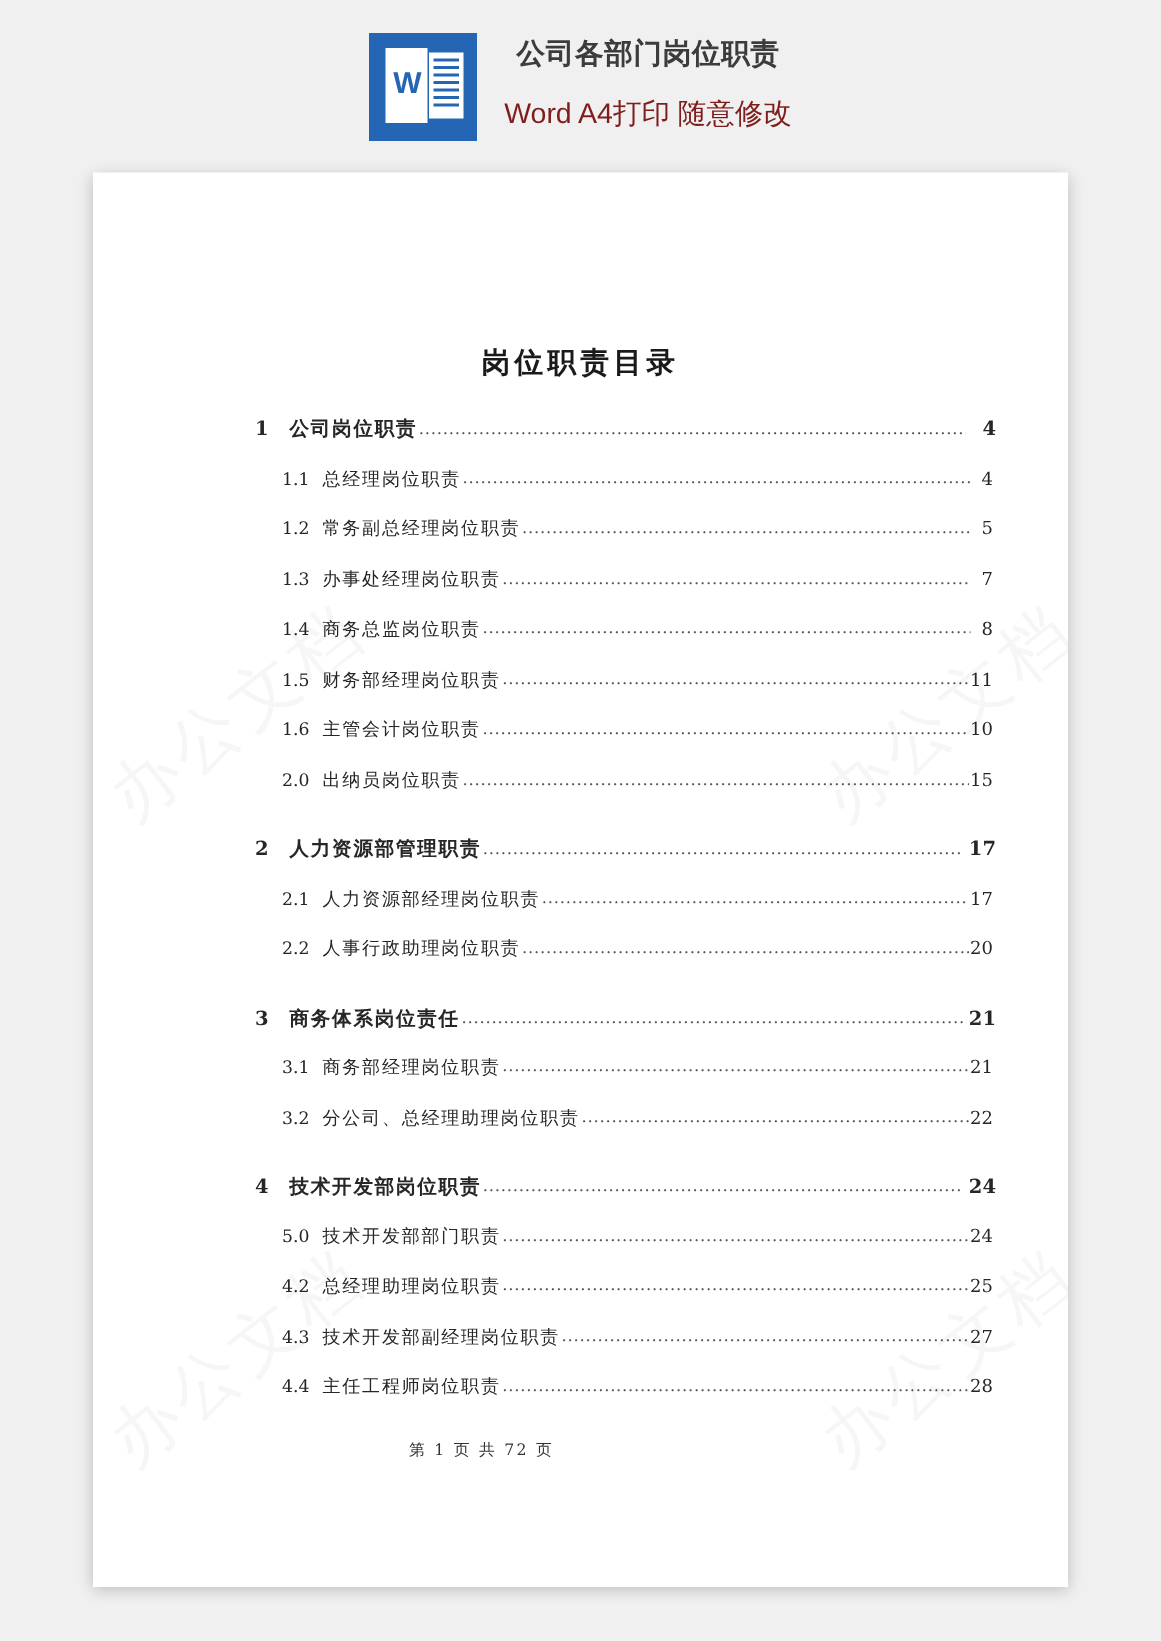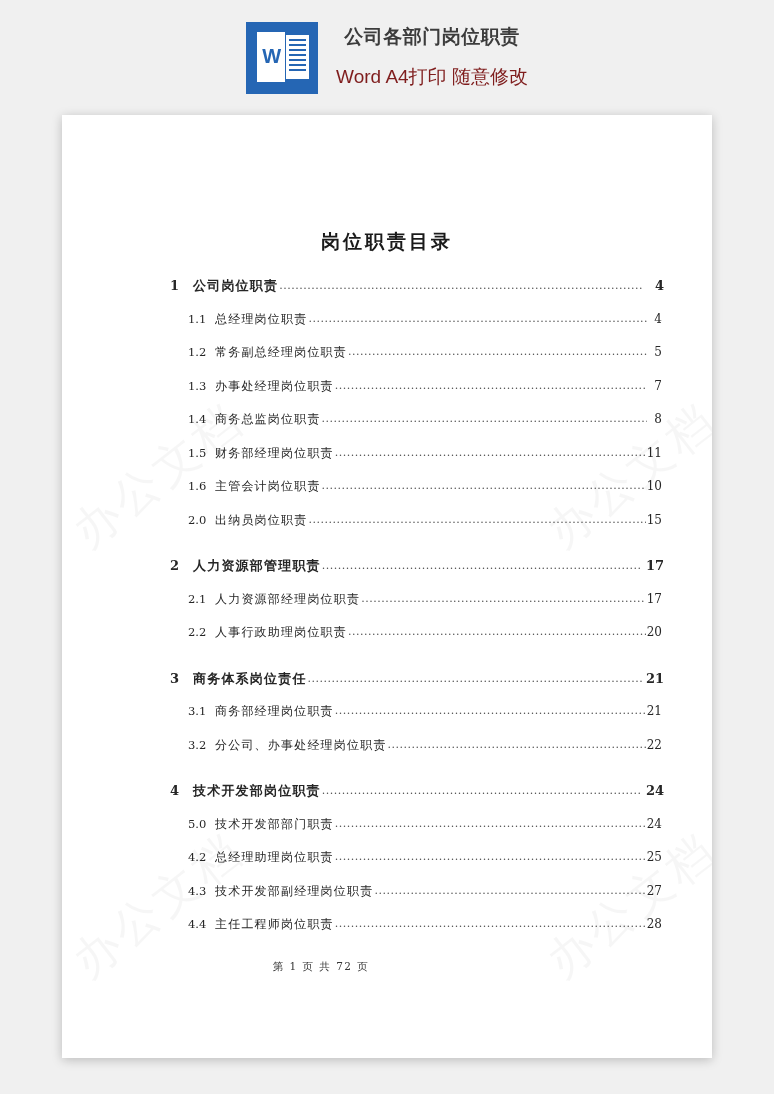--- a/index.html
+++ b/index.html
@@ -319,21 +319,21 @@
           <span class="pg">21</span>
         </div>
         <div class="toc-row lvl2">
           <span class="num">3.1</span>
           <span class="label">商务部经理岗位职责</span>
           <span class="dots">............................................................................................................................................................................................................................</span>
           <span class="pg">21</span>
         </div>
         <div class="toc-row lvl2">
           <span class="num">3.2</span>
-          <span class="label">分公司、办事处经理岗位职责</span>
+          <span class="label">分公司、总经理助理岗位职责</span>
           <span class="dots">............................................................................................................................................................................................................................</span>
           <span class="pg">22</span>
         </div>
         <div class="spacer-lvl1"></div>
         <div class="toc-row lvl1">
           <span class="num">4</span>
           <span class="label">技术开发部岗位职责</span>
           <span class="dots">............................................................................................................................................................................................................................</span>
           <span class="pg">24</span>
         </div>

